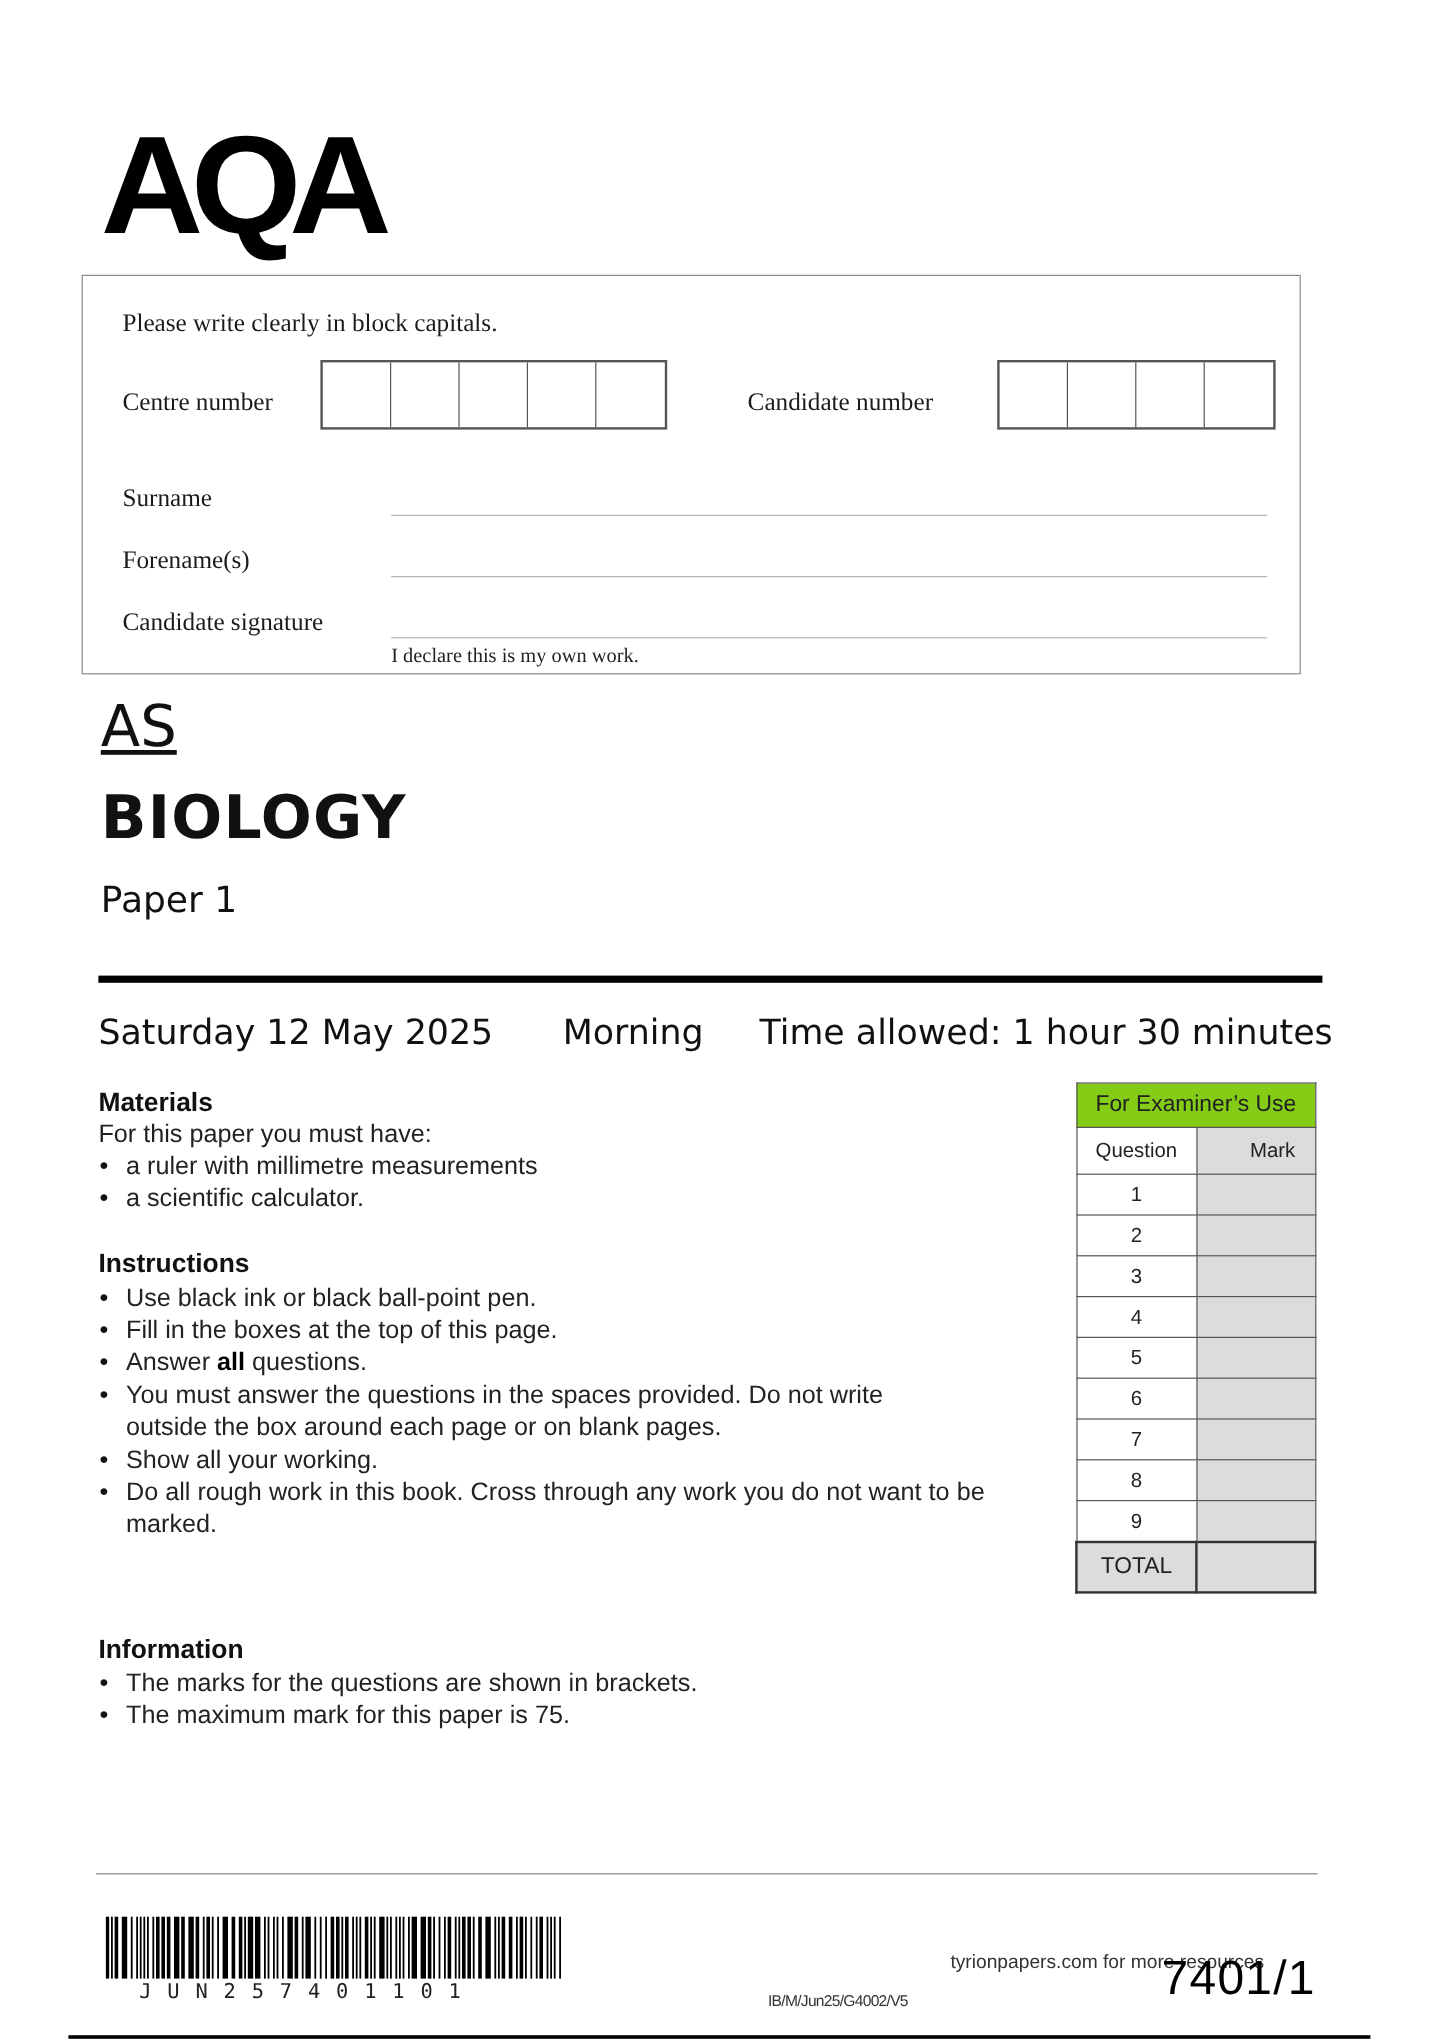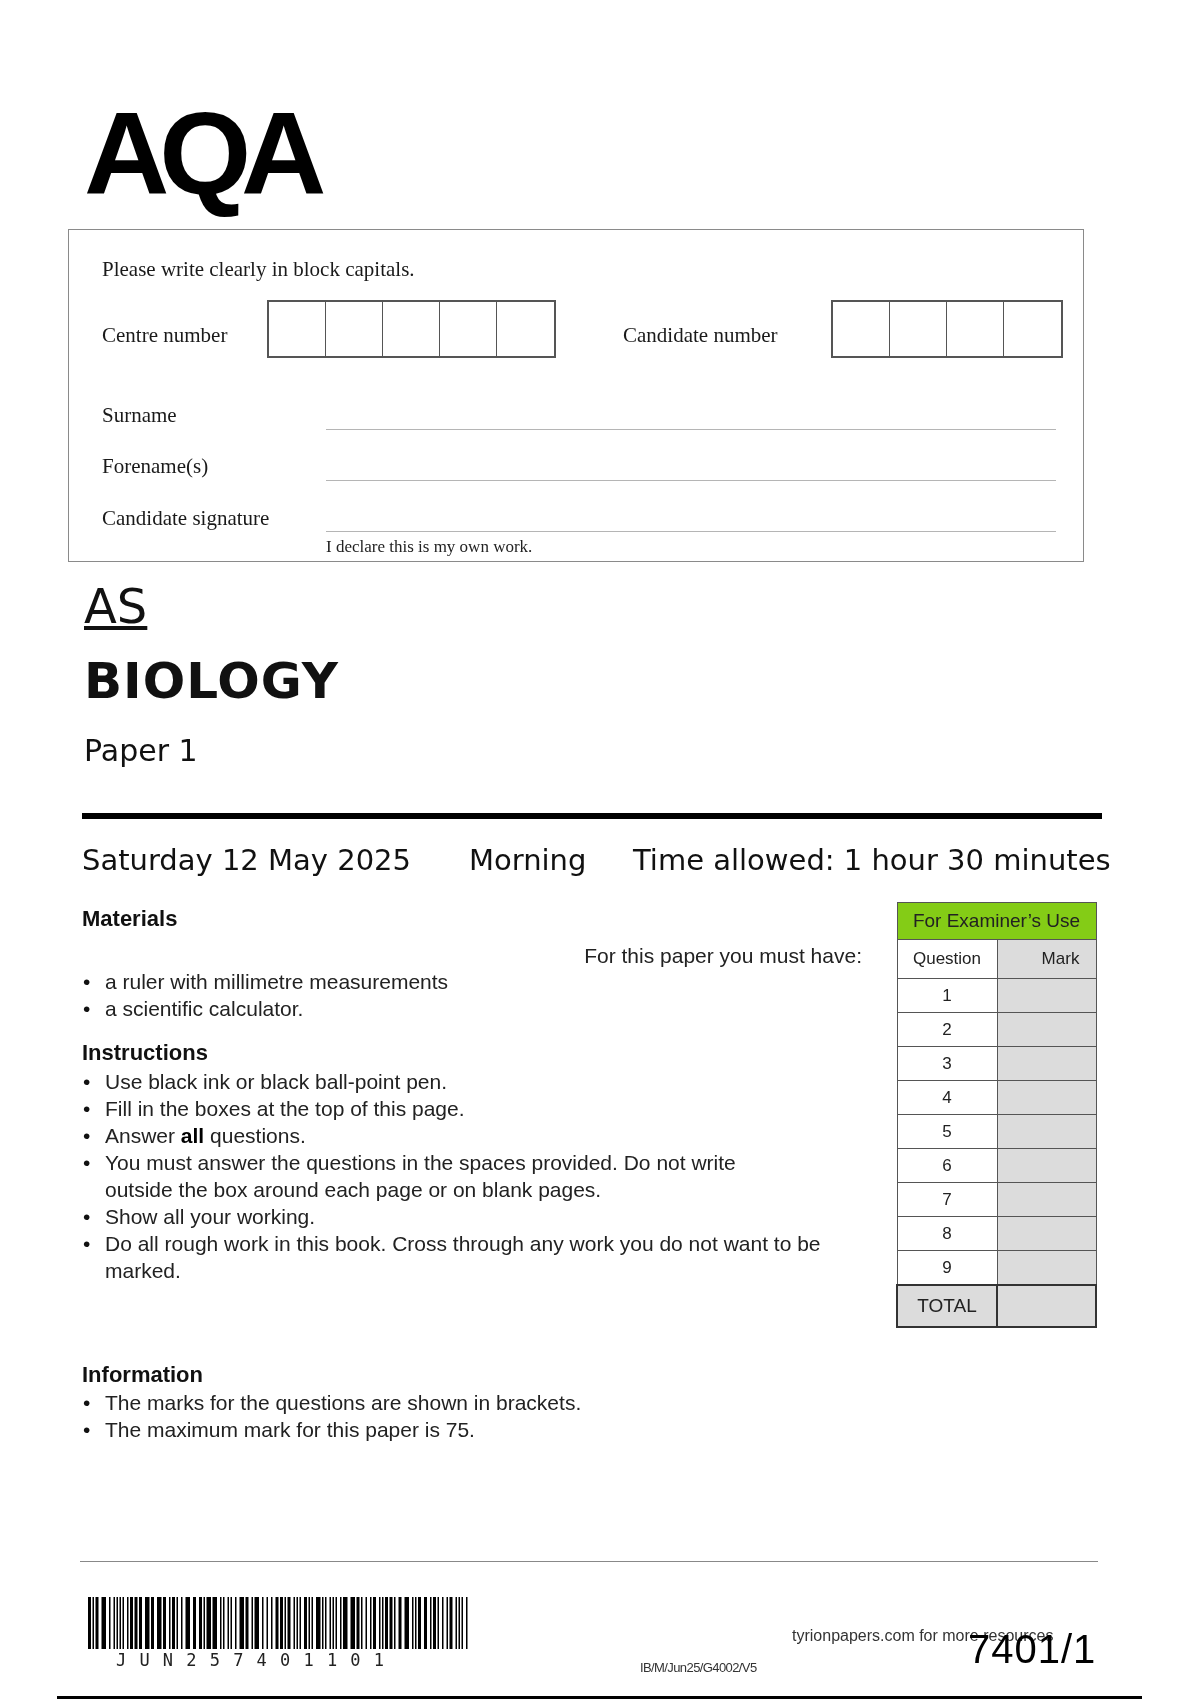--- a/index.html
+++ b/index.html
@@ -96,21 +96,21 @@
 <div class="abs t-paper">Paper 1</div>
 
 <div class="abs thick-rule"></div>
 
 <div class="abs meta" style="left:82px;">Saturday 12 May 2025</div>
 <div class="abs meta" style="left:469px;">Morning</div>
 <div class="abs meta" style="left:633px;">Time allowed: 1 hour 30 minutes</div>
 
 <div class="abs" style="left:82px; top:906px; width:780px;">
   <div class="sec-h">Materials</div>
-  <div class="para" style="margin-top:12px;text-align:right;">For this paper you must have:</div>
+  <div class="para" style="margin-top:2px;">For this paper you must have:</div>
   <ul class="bul">
     <li>a ruler with millimetre measurements</li>
     <li>a scientific calculator.</li>
   </ul>
 </div>
 
 <div class="abs" style="left:82px; top:1040px; width:790px;">
   <div class="sec-h">Instructions</div>
   <ul class="bul" style="margin-top:2px;">
     <li><span>Use black ink or black ball-point pen.</span></li>

